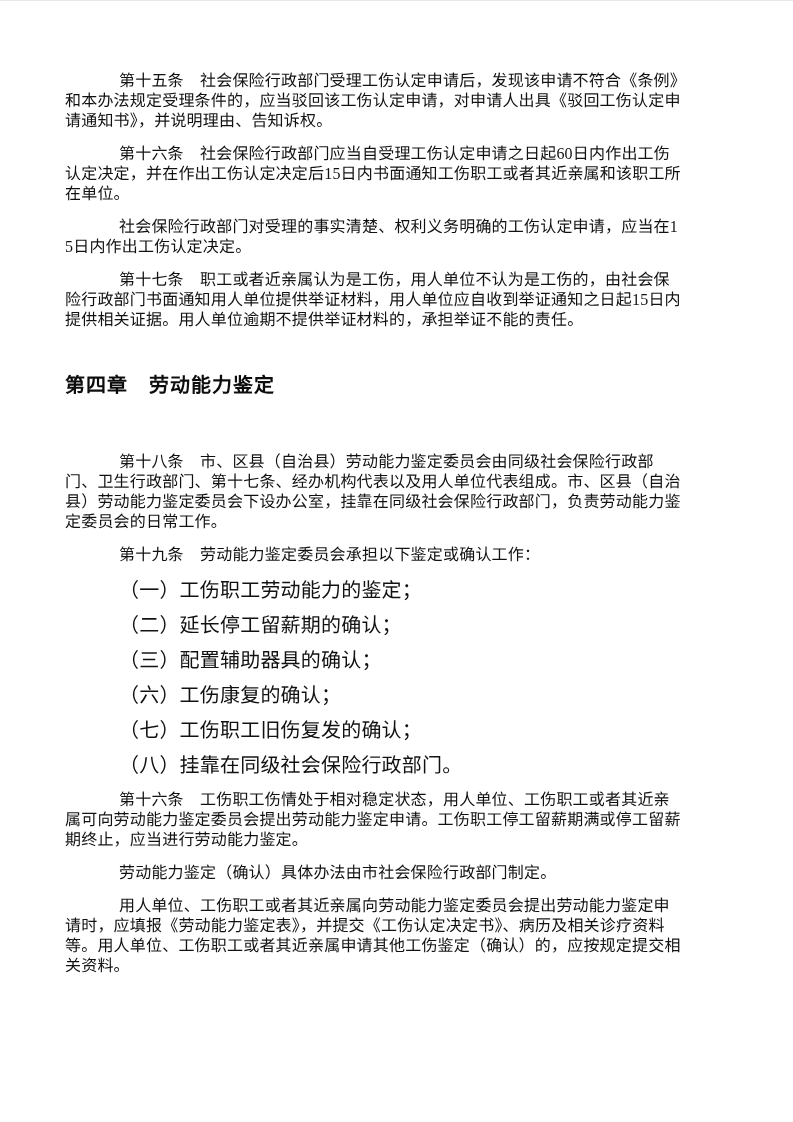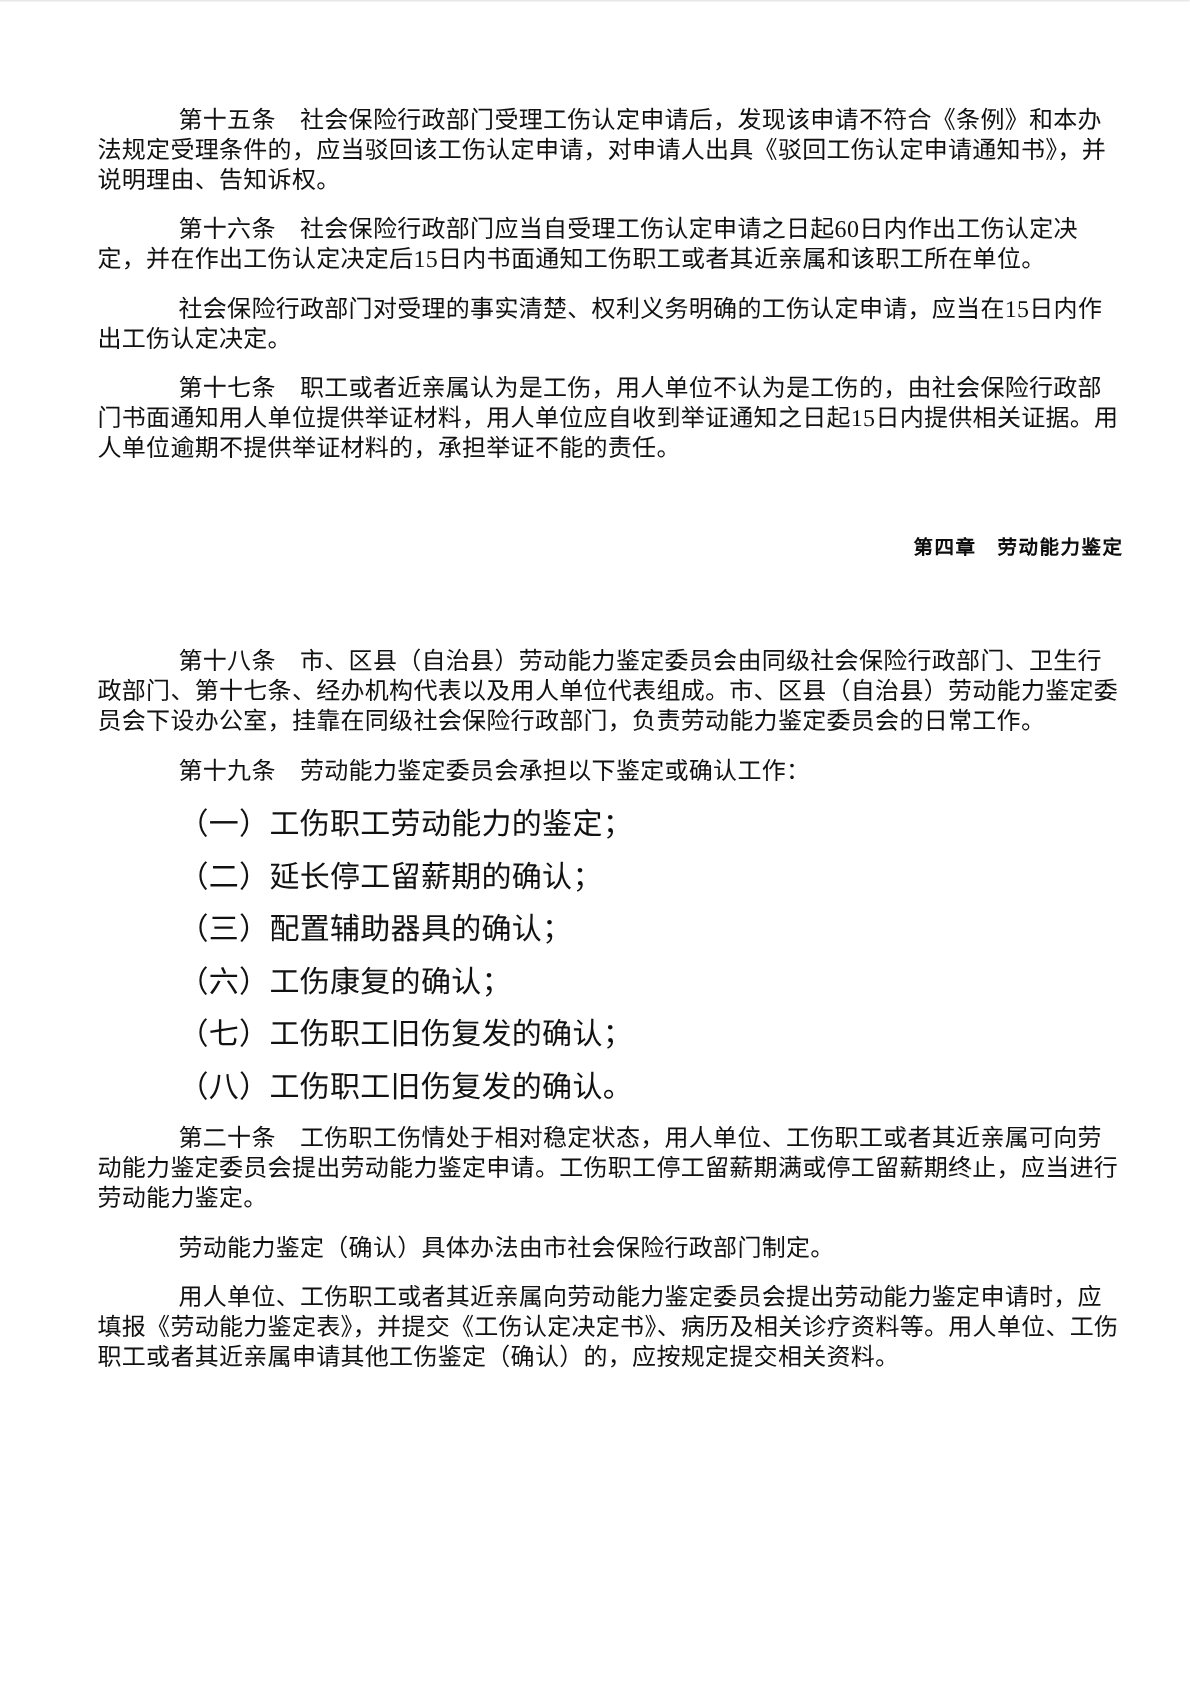--- a/index.html
+++ b/index.html
@@ -13,44 +13,44 @@
     overflow: hidden;
     font-family: "Liberation Serif", "DejaVu Serif", serif;
     color: #111111;
     border-top: 1px solid #e8e8e8;
     box-sizing: border-box;
   }
   .page {
     box-sizing: border-box;
     width: 793px;
     height: 1086px;
-    padding: 70px 44px 0 65px;
+    padding: 70px 112px 0 65px;
   }
   .para {
     margin: 0 0 13px 0;
     font-size: 16px;
     line-height: 20px;
     text-align: left;
     text-indent: 54px;
     word-break: break-all;
     letter-spacing: 0.2px;
   }
   .item {
     margin: 15px 0 15px 0;
     font-size: 20px;
     line-height: 20px;
     text-indent: 54px;
     letter-spacing: 0.2px;
   }
   .chapter {
     margin: 44px 0 56px 0;
-    font-size: 13px;
+    font-size: 20px;
     font-weight: bold;
     line-height: 22px;
-    text-align: right;
+    text-align: left;
     text-indent: 0;
     letter-spacing: 1px;
     color: #0d0d0d;
   }
 </style>
 </head>
 <body>
 
 <div class="page">
   <p class="para">第十五条　社会保险行政部门受理工伤认定申请后，发现该申请不符合《条例》和本办法规定受理条件的，应当驳回该工伤认定申请，对申请人出具《驳回工伤认定申请通知书》，并说明理由、告知诉权。</p>
@@ -61,18 +61,18 @@
   <h2 class="chapter">第四章　劳动能力鉴定</h2>
 
   <p class="para">第十八条　市、区县（自治县）劳动能力鉴定委员会由同级社会保险行政部门、卫生行政部门、第十七条、经办机构代表以及用人单位代表组成。市、区县（自治县）劳动能力鉴定委员会下设办公室，挂靠在同级社会保险行政部门，负责劳动能力鉴定委员会的日常工作。</p>
   <p class="para">第十九条　劳动能力鉴定委员会承担以下鉴定或确认工作：</p>
 
   <p class="item">（一）工伤职工劳动能力的鉴定；</p>
   <p class="item">（二）延长停工留薪期的确认；</p>
   <p class="item">（三）配置辅助器具的确认；</p>
   <p class="item">（六）工伤康复的确认；</p>
   <p class="item">（七）工伤职工旧伤复发的确认；</p>
-  <p class="item">（八）工伤职工旧伤复发的确认。</p>
+  <p class="item">（八）挂靠在同级社会保险行政部门。</p>
 
-  <p class="para">第二十条　工伤职工伤情处于相对稳定状态，用人单位、工伤职工或者其近亲属可向劳动能力鉴定委员会提出劳动能力鉴定申请。工伤职工停工留薪期满或停工留薪期终止，应当进行劳动能力鉴定。</p>
+  <p class="para">第十六条　工伤职工伤情处于相对稳定状态，用人单位、工伤职工或者其近亲属可向劳动能力鉴定委员会提出劳动能力鉴定申请。工伤职工停工留薪期满或停工留薪期终止，应当进行劳动能力鉴定。</p>
   <p class="para">劳动能力鉴定（确认）具体办法由市社会保险行政部门制定。</p>
   <p class="para">用人单位、工伤职工或者其近亲属向劳动能力鉴定委员会提出劳动能力鉴定申请时，应填报《劳动能力鉴定表》，并提交《工伤认定决定书》、病历及相关诊疗资料等。用人单位、工伤职工或者其近亲属申请其他工伤鉴定（确认）的，应按规定提交相关资料。</p>
 </div>
 
 </body></html>

